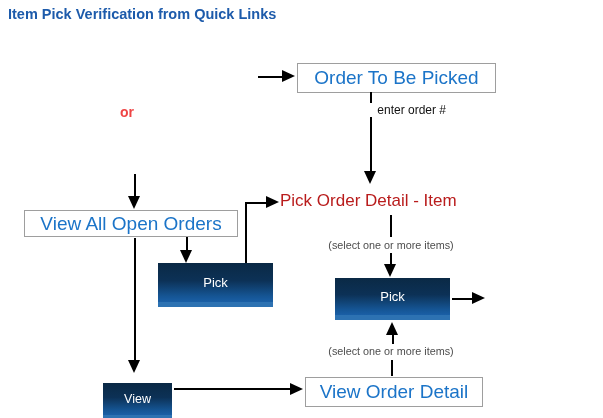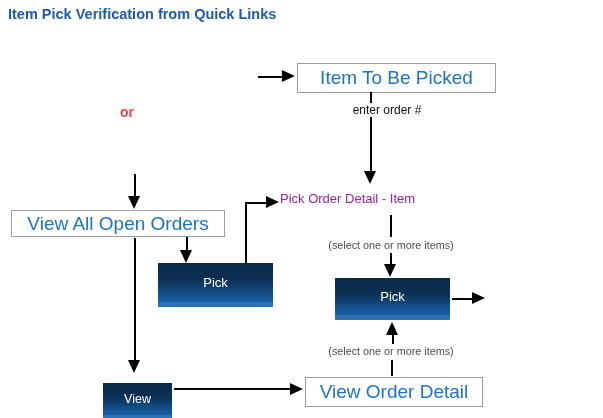--- a/index.html
+++ b/index.html
@@ -19,30 +19,30 @@
     background:linear-gradient(180deg,#0a2945 0%,#0c3156 45%,#155594 85%,#1a5fa6 100%);
     border-bottom:5px solid #2d72b2;cursor:pointer;
   }
   .btn.bold{font-weight:bold;font-size:11.5px;}
   .btn.plain{font-size:13px;}
   .lbox{
     position:absolute;background:#fff;border:1px solid #9e9e9e;color:#1b74c8;
     display:flex;align-items:center;justify-content:center;font-size:19px;cursor:pointer;
     white-space:nowrap;
   }
-  .flabel{position:absolute;color:#a21caf;font-size:13px;white-space:nowrap;}
+  .flabel{position:absolute;color:#b91c1c;font-size:17px;white-space:nowrap;}
   .note{position:absolute;color:#4d4d4d;font-size:10.8px;text-align:center;white-space:nowrap;}
   
   #title{position:absolute;left:8px;top:6px;font-size:14.5px;font-weight:bold;color:#1d5bab;white-space:nowrap;}
   #btnVerify{left:8px;top:57px;width:248px;height:35px;}
   #arr1L{left:258px;top:76px;width:25px;height:2px;}
   #arr1H{left:282px;top:70px;}
   #boxOrderToBePicked{left:297px;top:63px;width:197px;height:28px;}
   #tick1{left:370px;top:92px;width:2px;height:11px;}
-  #lblEnter{position:absolute;left:328px;top:103px;width:118px;text-align:center;font-size:12px;color:#111;white-space:nowrap;}
+  #lblEnter{position:absolute;left:328px;top:103px;width:118px;text-align:right;font-size:12px;color:#111;white-space:nowrap;}
   #arr2L{left:370px;top:117px;width:2px;height:54px;}
   #arr2H{left:364px;top:171px;}
   #lblPODI{left:280px;top:191px;}
   #ln3{left:390px;top:215px;width:2px;height:22px;}
   #lblSelTop{left:328px;top:239px;width:126px;}
   #arr3L{left:390px;top:253px;width:2px;height:11px;}
   #arr3H{left:384px;top:264px;}
   #btnPickRight{left:335px;top:278px;width:115px;height:37px;}
   #arr4L{left:452px;top:298px;width:21px;height:2px;}
   #arr4H{left:472px;top:292px;}
@@ -54,40 +54,40 @@
   #boxViewOrderDetail{left:305px;top:377px;width:176px;height:28px;}
   #arr6L{left:174px;top:388px;width:117px;height:2px;}
   #arr6H{left:290px;top:383px;}
   #btnView{left:103px;top:383px;width:69px;height:32px;font-size:12.5px;}
   #arr7L{left:134px;top:238px;width:2px;height:123px;}
   #arr7H{left:128px;top:360px;}
   #lblOr{position:absolute;left:120px;top:104px;font-size:14px;font-weight:bold;color:#ef4444;}
   #btnOpen{left:8px;top:132px;width:248px;height:35px;}
   #arr8L{left:134px;top:174px;width:2px;height:23px;}
   #arr8H{left:128px;top:196px;}
-  #boxViewAll{left:11px;top:210px;width:212px;height:25px;}
+  #boxViewAll{left:24px;top:210px;width:212px;height:25px;}
   #arr9L{left:186px;top:237px;width:2px;height:14px;}
   #arr9H{left:180px;top:250px;}
   #btnPickLeft{left:158px;top:263px;width:115px;height:39px;}
   #arr10V{left:245px;top:203px;width:2px;height:60px;}
   #arr10Hz{left:245px;top:202px;width:22px;height:2px;}
   #arr10H{left:266px;top:196px;}
 </style>
 </head>
 <body>
 
 <div id="stage">
 
   <div id="title">Item Pick Verification from Quick Links</div>
 
   <div id="lblOr">or</div>
 
   <div id="arr1L" class="ln"></div>
   <div id="arr1H" class="ah r"></div>
-  <div id="boxOrderToBePicked" class="lbox">Item To Be Picked</div>
+  <div id="boxOrderToBePicked" class="lbox">Order To Be Picked</div>
 
   <div id="tick1" class="ln"></div>
   <div id="lblEnter">enter order #</div>
   <div id="arr2L" class="ln"></div>
   <div id="arr2H" class="ah d"></div>
   <div id="lblPODI" class="flabel">Pick Order Detail - Item</div>
 
   <div id="ln3" class="ln"></div>
   <div id="lblSelTop" class="note">(select one or more items)</div>
   <div id="arr3L" class="ln"></div>

